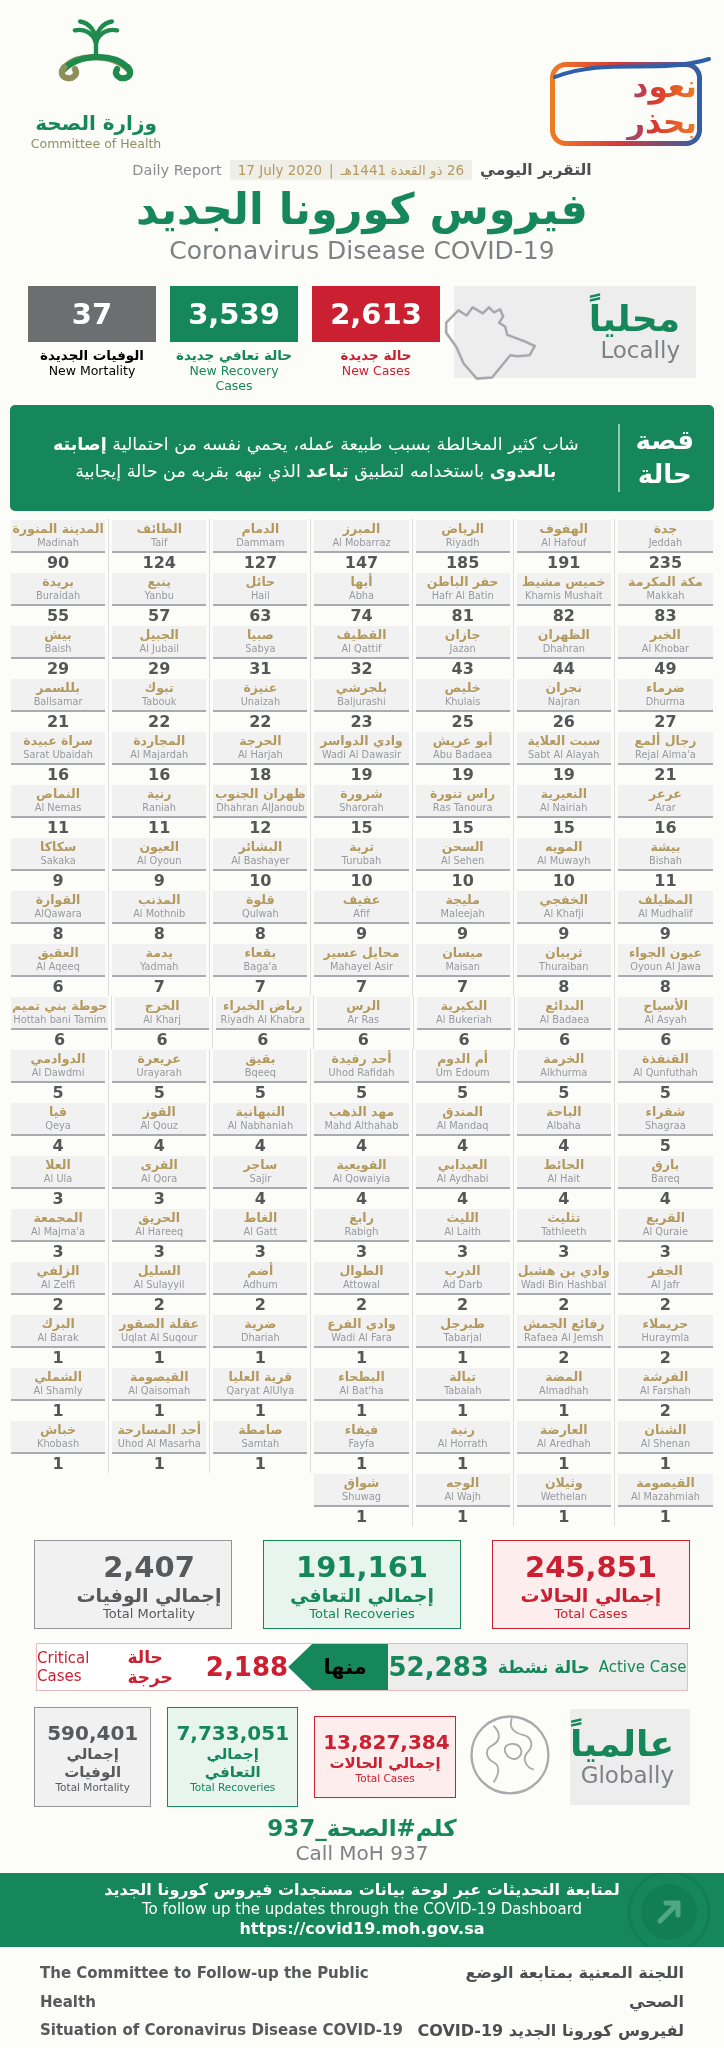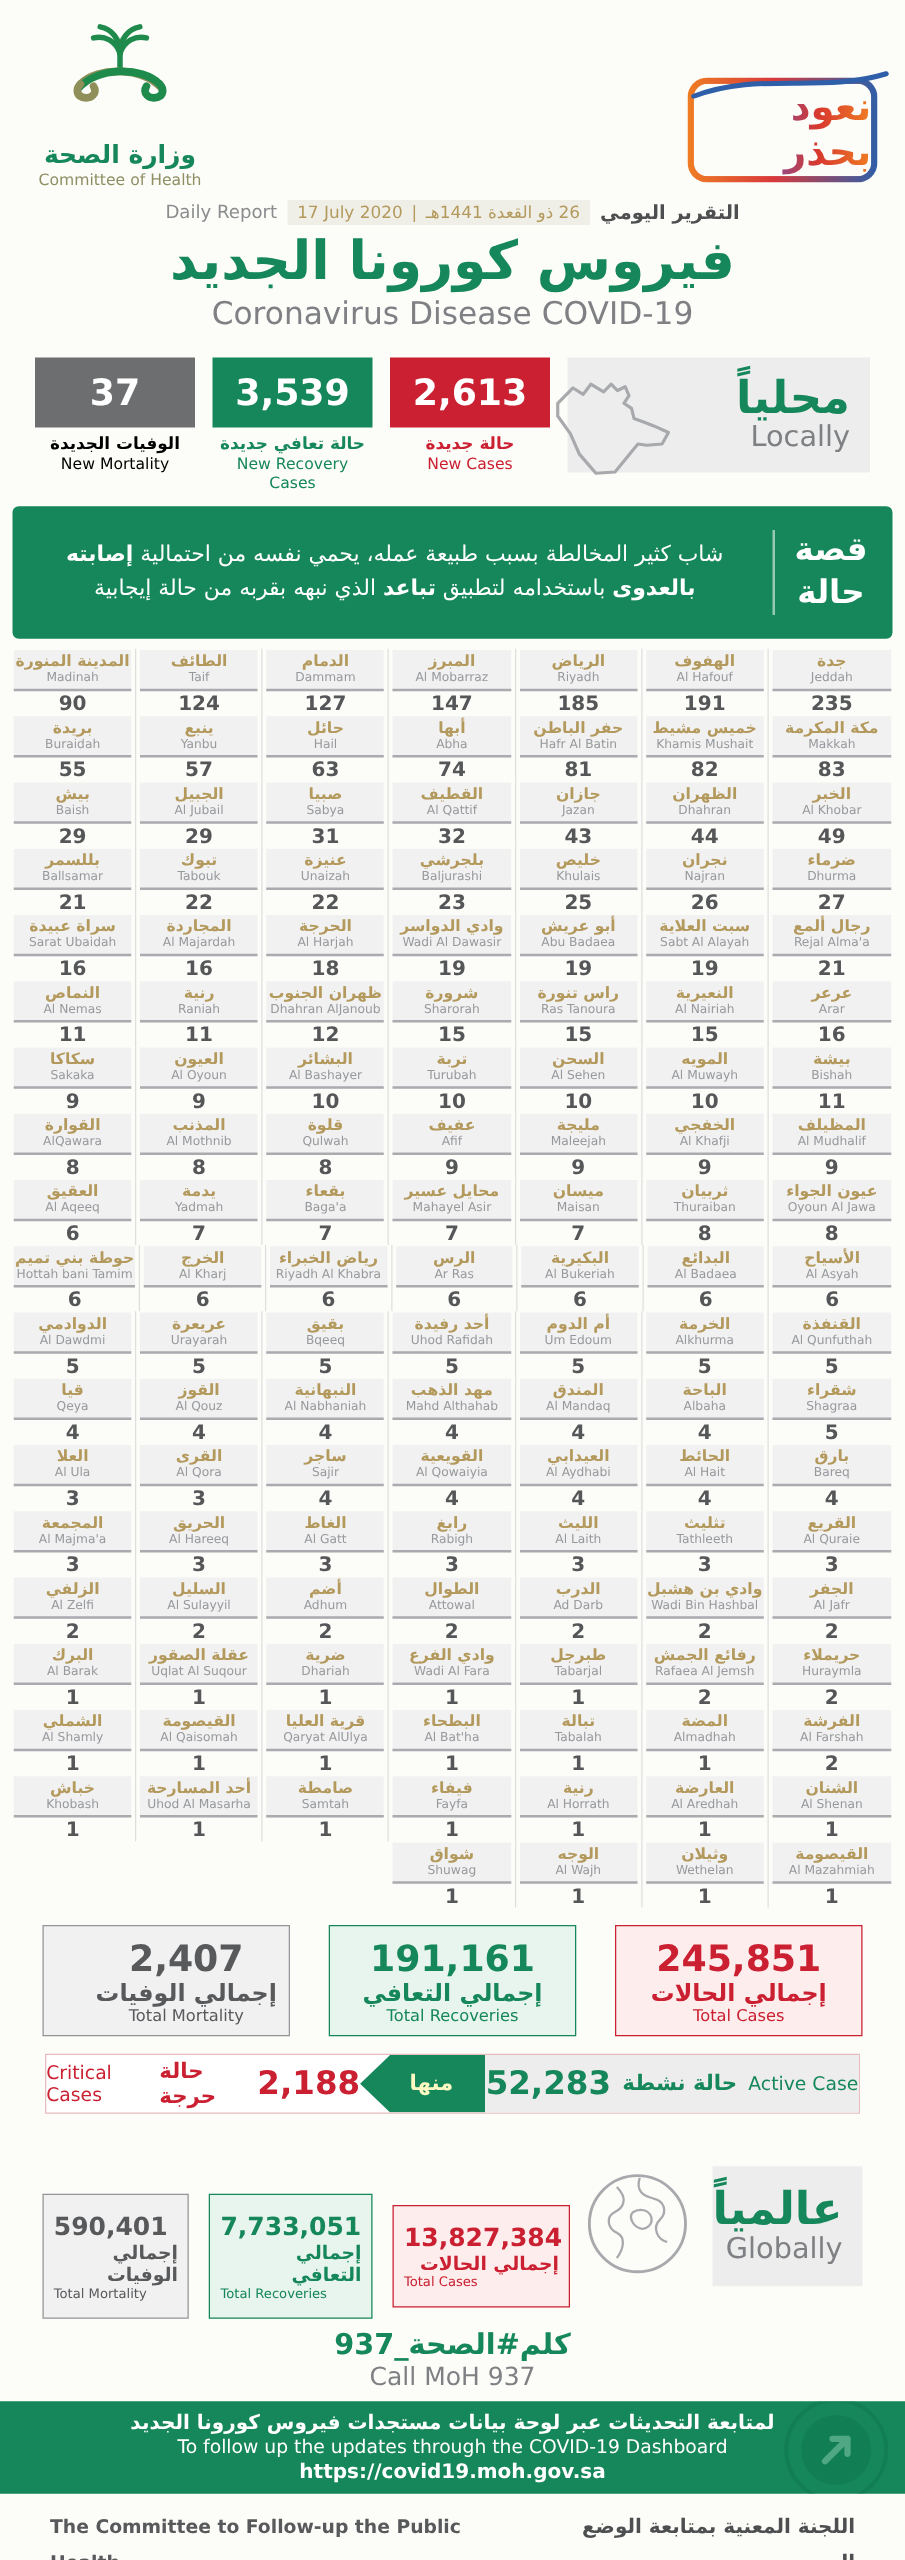--- a/index.html
+++ b/index.html
@@ -74,30 +74,30 @@
   .totbox.red { background:#fdeded; border-color:#cb2031; color:#cb2031; }
   .totnum { font-size:29px; font-weight:bold; }
   .totar { font-size:19px; font-weight:bold; direction:rtl; }
   .toten { font-size:13px; }
 
   
   .active-bar { margin:14px 36px 0; height:48px; display:flex; border:1px solid #e7bcbf; background:#fff; }
   .critical-side { flex:1.05; display:flex; align-items:center; justify-content:center; gap:9px; color:#cb2031; }
   .critical-side .en { font-size:15px; } .critical-side .ar { font-size:17px; font-weight:bold; }
   .critical-side .num { font-size:26px; font-weight:bold; }
-  .menha { width:100px; background:#15875A; color:#fef9c3; font-size:17px; font-weight:bold;
+  .menha { width:100px; background:#15875A; color:#000000; font-size:21px; font-weight:bold;
            clip-path:polygon(0 50%,24% 0,100% 0,100% 100%,24% 100%);
            display:flex; align-items:center; justify-content:center; padding-left:14px; }
   .active-side { flex:1.25; background:#ededee; color:#15875A; display:flex; align-items:center; justify-content:center; gap:9px; }
   .active-side .num { font-size:26px; font-weight:bold; }
   .active-side .ar { font-size:17px; font-weight:bold; } .active-side .en { font-size:15px; }
 
   
   .globally-row { display:flex; padding:0 34px; margin-top:16px; gap:16px; align-items:center; }
-  .gbox { border:1px solid; padding:13px 8px;margin-top:48px; }
+  .gbox { text-align:center; border:1px solid; padding:13px 8px; }
   .gbox.gray { width:122px; background:#f1f1f2; border-color:#939598; color:#58595b; }
   .gbox.green { width:136px; background:#e8f4ee; border-color:#15875A; color:#15875A; }
   .gbox.red { width:142px; background:#fdeded; border-color:#cb2031; color:#cb2031; }
   .gnum { font-size:20px; font-weight:bold; }
   .gar { font-size:15px; font-weight:bold; direction:rtl; }
   .gen { font-size:10.5px; }
   .globe-wrap { width:92px; height:92px; margin-left:-6px; }
   .globally-panel { flex:1; background:#ededee; height:96px; display:flex; flex-direction:column; justify-content:center; align-items:flex-end; padding-right:16px; }
   .globally-ar { color:#15875A; font-size:36px; font-weight:800; line-height:1; direction:rtl; }
   .globally-en { color:#7e8083; font-size:23px; }

